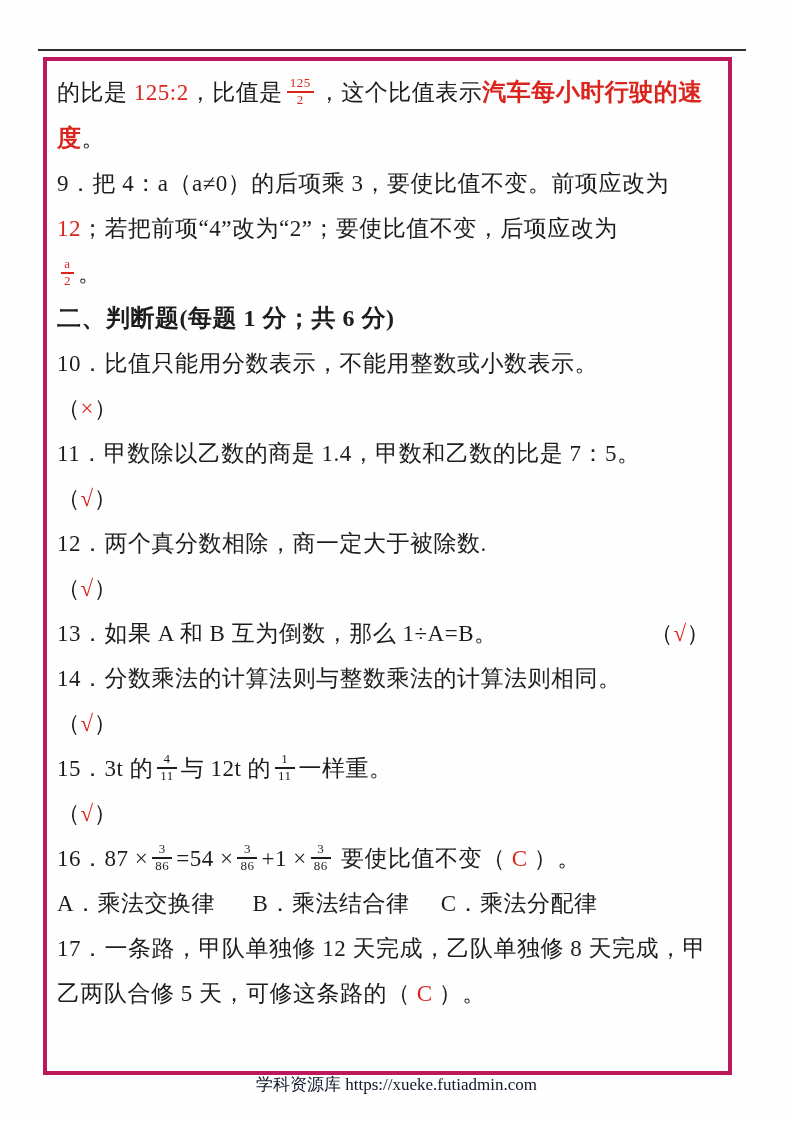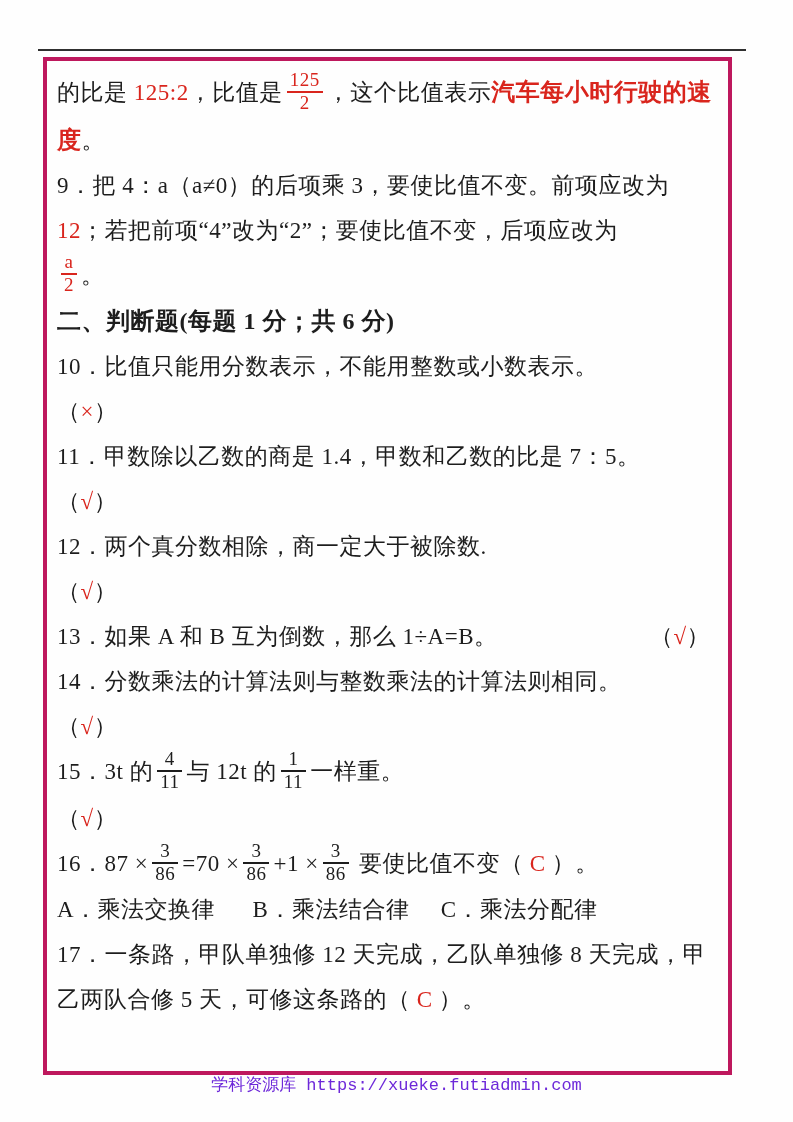--- a/index.html
+++ b/index.html
@@ -42,33 +42,33 @@
   .red{color:#d9251d;}
   .hei{
     font-family:Liberation Sans, sans-serif;
     font-weight:600;
     font-size:24px;
   }
   .frac{
     display:inline-block;
     vertical-align:middle;
     text-align:center;
-    font-size:19px;
+    font-size:13px;
     line-height:1.1;
     margin:0 4px;
     transform:translateY(-3px);
   }
   .frac .num{display:block;border-bottom:2px solid currentColor;padding:0 3px;}
   .frac .den{display:block;padding:0 3px;}
   .footer{
     position:absolute;left:0;top:1073px;width:793px;
     text-align:center;
-    font-family:Liberation Mono, monospace;
+    font-family:Liberation Serif, serif;
     font-size:17px;
-    color:#6d28d9;
+    color:#0f172a;
   }
 </style>
 </head>
 <body>
 
 <div class="top-rule"></div>
 
 <div class="sheet">
   <div id="content">
       <div class="line"><span>的比是 </span><span class="red">125:2</span><span>，比值是</span><span class="frac red"><span class="num">125</span><span class="den">2</span></span><span>，这个比值表示</span><span class="red hei">汽车每小时行驶的速</span></div>
@@ -81,21 +81,21 @@
       <div class="line"><span>（</span><span class="red">×</span><span>）</span></div>
       <div class="line"><span>11．甲数除以乙数的商是 1.4，甲数和乙数的比是 7：5。</span></div>
       <div class="line"><span>（</span><span class="red">√</span><span>）</span></div>
       <div class="line"><span>12．两个真分数相除，商一定大于被除数.</span></div>
       <div class="line"><span>（</span><span class="red">√</span><span>）</span></div>
       <div class="line split"><span><span>13．如果 A 和 B 互为倒数，那么 1÷A=B。</span></span><span><span>（</span><span class="red">√</span><span>）</span></span></div>
       <div class="line"><span>14．分数乘法的计算法则与整数乘法的计算法则相同。</span></div>
       <div class="line"><span>（</span><span class="red">√</span><span>）</span></div>
       <div class="line"><span>15．3t 的</span><span class="frac"><span class="num">4</span><span class="den">11</span></span><span>与 12t 的</span><span class="frac"><span class="num">1</span><span class="den">11</span></span><span>一样重。</span></div>
       <div class="line"><span>（</span><span class="red">√</span><span>）</span></div>
-      <div class="line"><span>16．87 ×</span><span class="frac"><span class="num">3</span><span class="den">86</span></span><span>=70 ×</span><span class="frac"><span class="num">3</span><span class="den">86</span></span><span>+1 ×</span><span class="frac"><span class="num">3</span><span class="den">86</span></span><span> 要使比值不变（ </span><span class="red">C</span><span> ）。</span></div>
+      <div class="line"><span>16．87 ×</span><span class="frac"><span class="num">3</span><span class="den">86</span></span><span>=54 ×</span><span class="frac"><span class="num">3</span><span class="den">86</span></span><span>+1 ×</span><span class="frac"><span class="num">3</span><span class="den">86</span></span><span> 要使比值不变（ </span><span class="red">C</span><span> ）。</span></div>
       <div class="line"><span>A．乘法交换律      B．乘法结合律     C．乘法分配律</span></div>
       <div class="line"><span>17．一条路，甲队单独修 12 天完成，乙队单独修 8 天完成，甲</span></div>
       <div class="line"><span>乙两队合修 5 天，可修这条路的（ </span><span class="red">C</span><span> ）。</span></div>
     </div>
 </div>
 
 <div class="footer">
   <span>学科资源库 https://xueke.futiadmin.com</span>
 </div>
 

